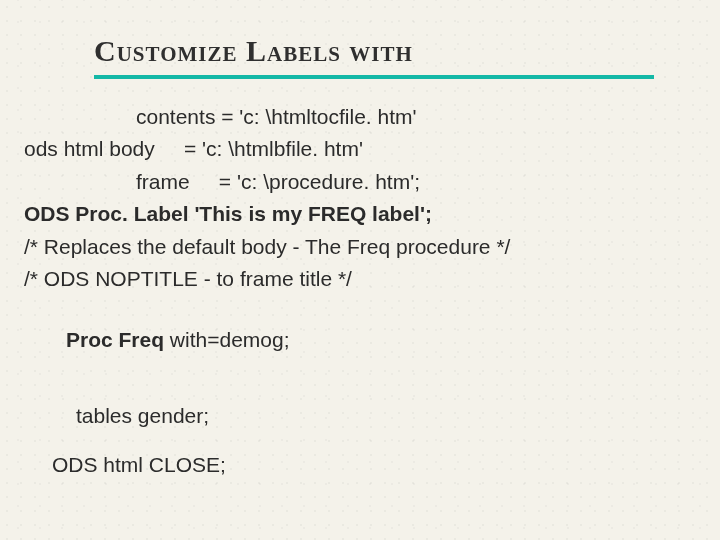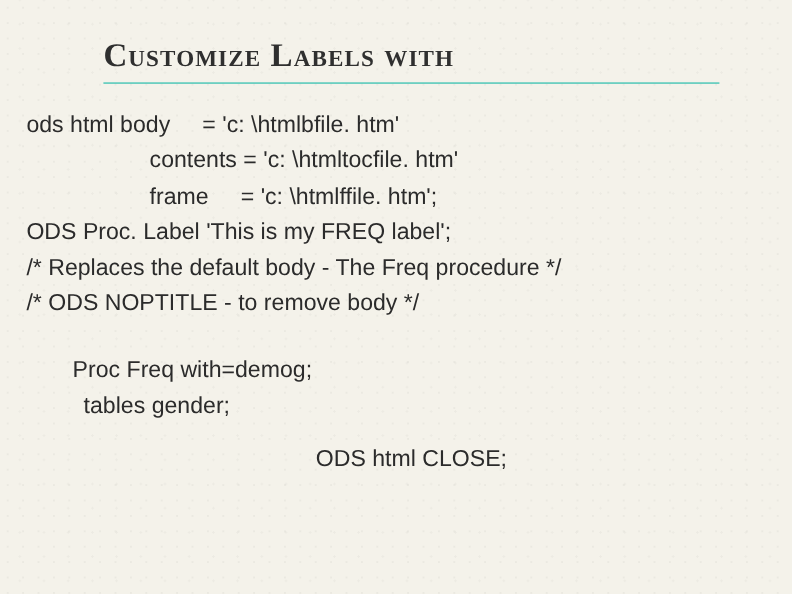--- a/index.html
+++ b/index.html
@@ -28,58 +28,58 @@
   }
   .title {
     font-family: "Copperplate", "Copperplate Gothic Bold", "Trebuchet MS", serif;
     font-variant: small-caps;
     letter-spacing: 1px;
     font-size: 30px;
     line-height: 1.15;
     font-weight: 900;
     color: #2f2f2f;
     margin: 0 0 18px 70px;
-    border-bottom: 1px solid #14b8a6;
+    border-bottom: 4px solid #14b8a6;
     padding-bottom: 6px;
     width: 560px;
   }
   .body {
     font-size: 21px;
     line-height: 1.55;
     margin-top: 22px;
   }
   .line { white-space: pre; }
   .indent1 { padding-left: 112px; }
   .indent2 { padding-left: 42px; }
-  .indent3 { padding-left: 52px; }
-  .indent4 { padding-left: 28px; text-align: center; }
-  .b { font-weight: 400; }
+  .indent3 { padding-left: 52px; margin-top: 44px; }
+  .indent4 { padding-left: 28px; }
+  .b { font-weight: 700; }
 </style>
 </head>
 <body>
 
 <div class="slide">
 
   <h1 class="title">
     <span>Customize Labels with</span><br>
   </h1>
 
   <div class="body">
 
+    <div class="line indent1"><span>contents = 'c: \htmltocfile. htm'</span></div>
+
     <div class="line"><span>ods html body     = </span><span>'c: \htmlbfile. htm'</span></div>
 
-    <div class="line indent1"><span>contents = 'c: \htmltocfile. htm'</span></div>
-
-    <div class="line indent1"><span>frame     = 'c: \htmlffile. htm';</span></div>
+    <div class="line indent1"><span>frame     = 'c: \procedure. htm';</span></div>
 
     <div class="line b"><span>ODS Proc. Label 'This is my FREQ label';</span></div>
 
     <div class="line"><span>/* Replaces the default body - The Freq procedure */</span></div>
 
-    <div class="line"><span>/* ODS NOPTITLE - to remove body */</span></div>
+    <div class="line"><span>/* ODS NOPTITLE - to frame title */</span></div>
 
     <div style="height:28px"></div>
 
     <div class="line indent2"><span class="b">Proc Freq</span><span> with=demog;</span></div>
 
     <div class="line indent3"><span>tables gender;</span></div>
 
 
     <div style="height:16px"></div>
 

